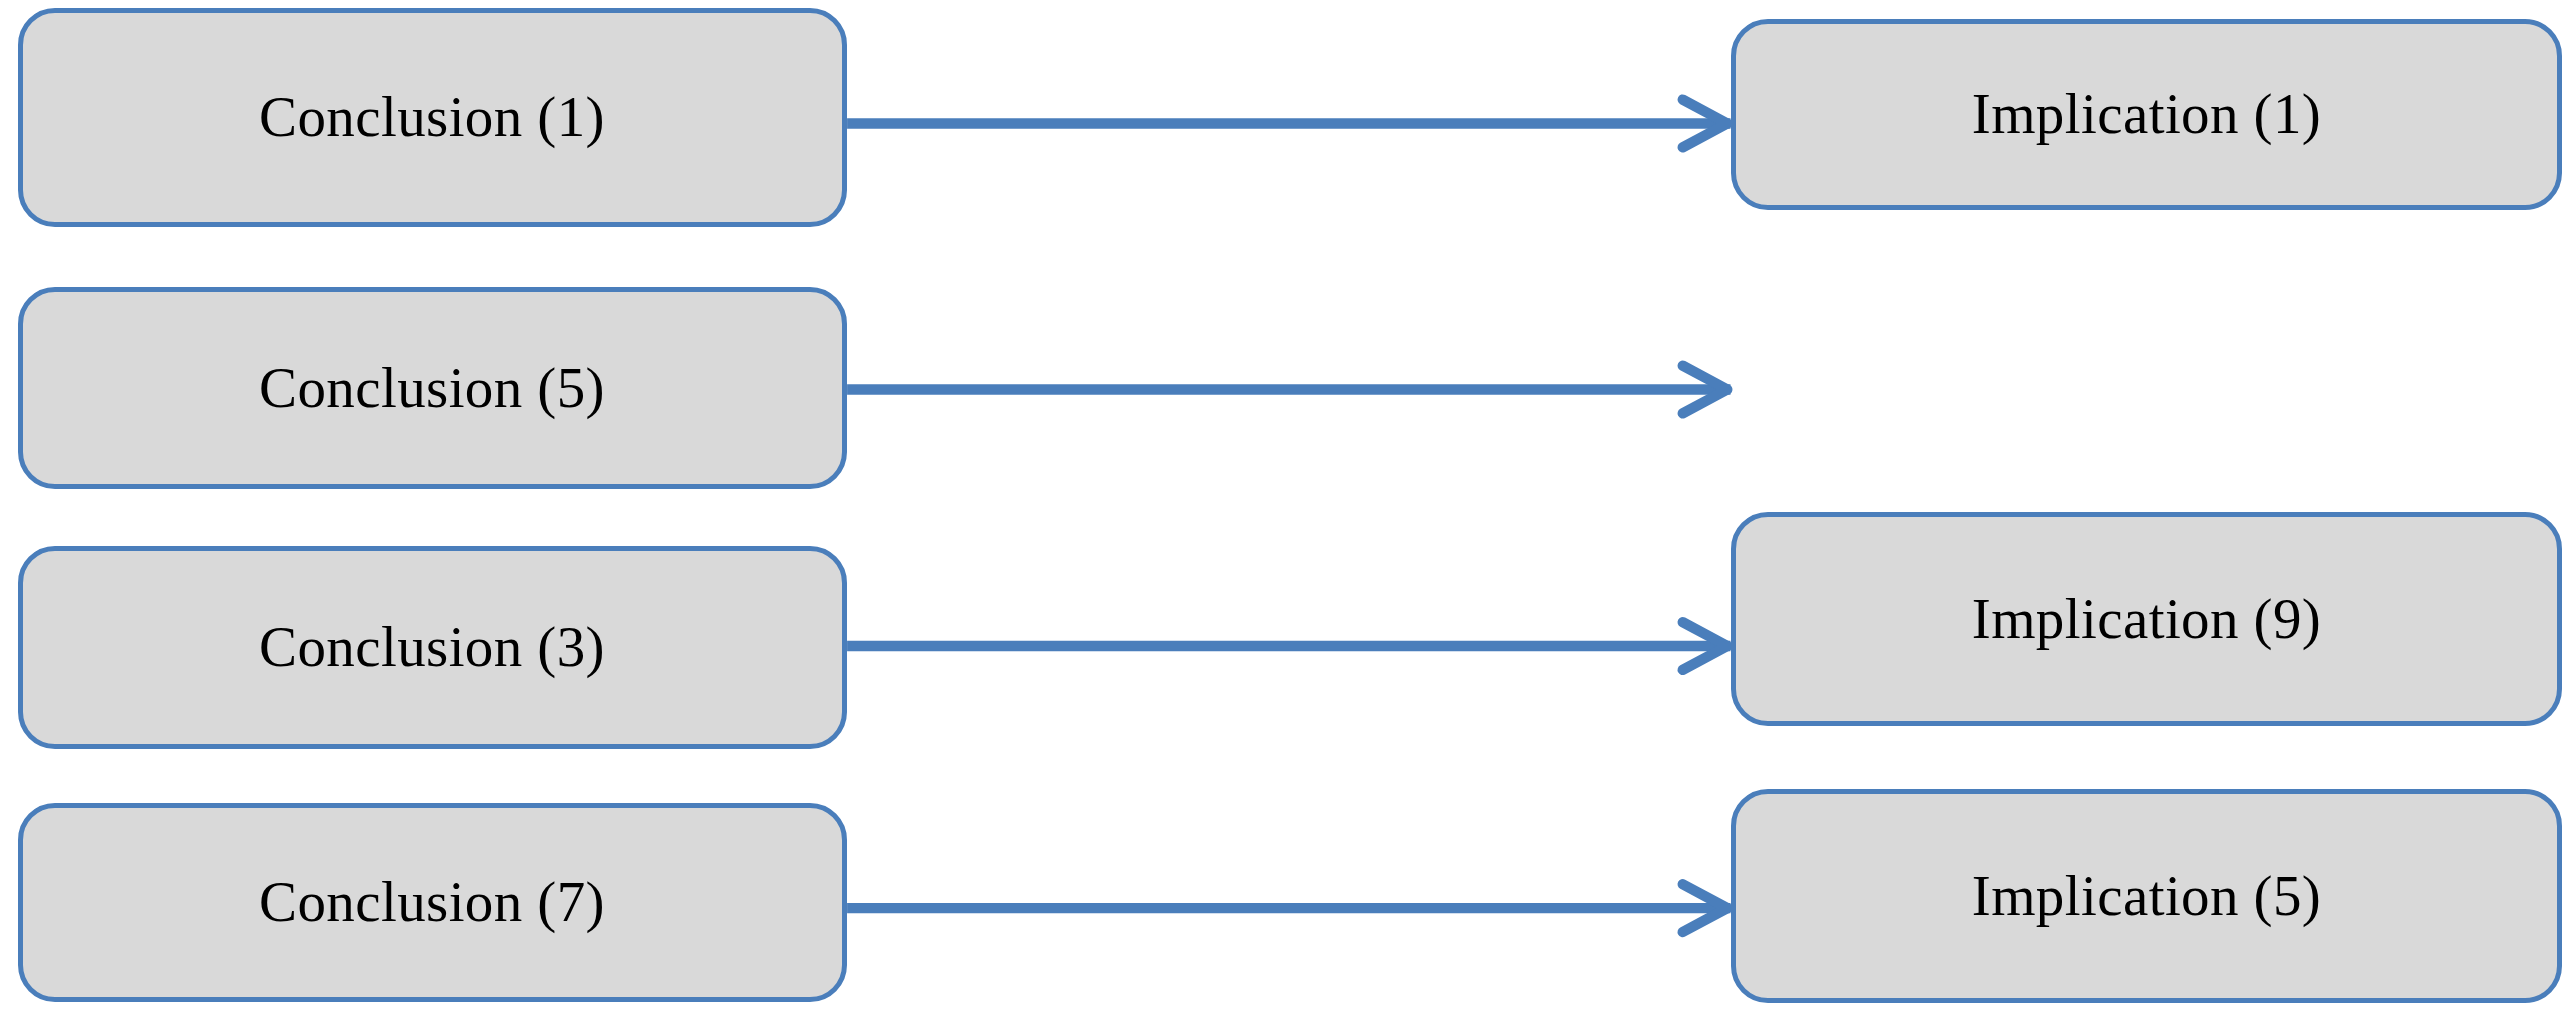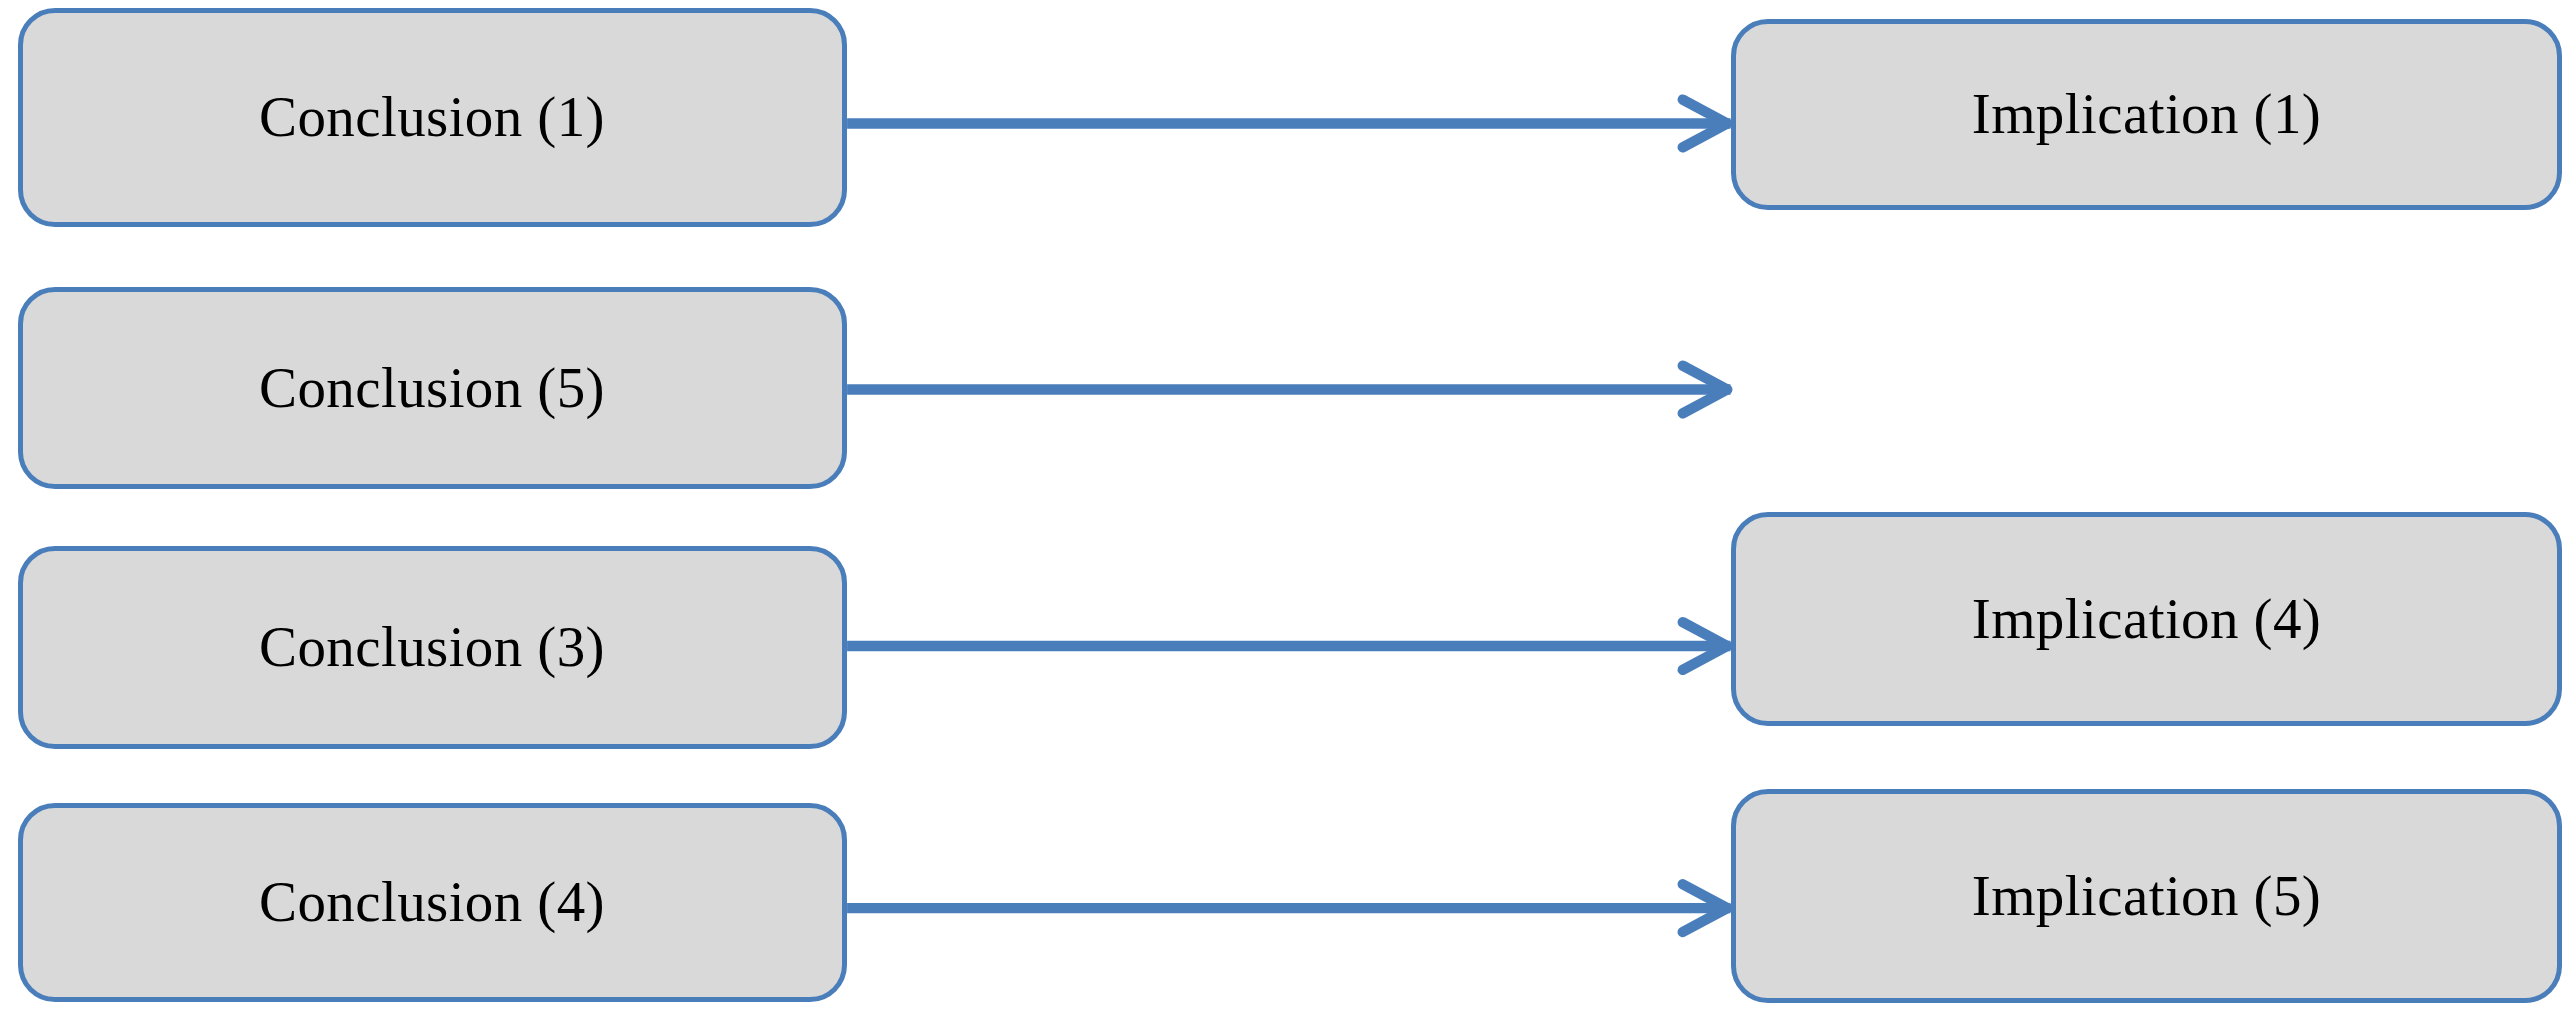--- a/index.html
+++ b/index.html
@@ -71,27 +71,27 @@
   <div class="node-box" style="left:17.5px; top:8px; width:829px; height:219px;">
     <span>Conclusion (1)</span>
   </div>
   <div class="node-box" style="left:17.5px; top:287px; width:829px; height:202px;">
     <span>Conclusion (5)</span>
   </div>
   <div class="node-box" style="left:17.5px; top:546px; width:829px; height:203px;">
     <span>Conclusion (3)</span>
   </div>
   <div class="node-box" style="left:17.5px; top:803px; width:829px; height:199px;">
-    <span>Conclusion (4)</span>
+    <span>Conclusion (7)</span>
   </div>
 
   <div class="node-box" style="left:1731px; top:19px; width:831px; height:191px;text-align:right;">
     <span>Implication (1)</span>
   </div>
   <div class="node-box" style="left:1731px; top:512px; width:831px; height:214px;">
-    <span>Implication (4)</span>
+    <span>Implication (9)</span>
   </div>
   <div class="node-box" style="left:1731px; top:789px; width:831px; height:214px;">
     <span>Implication (5)</span>
   </div>
 
 </div>
 
 
 </body></html>

